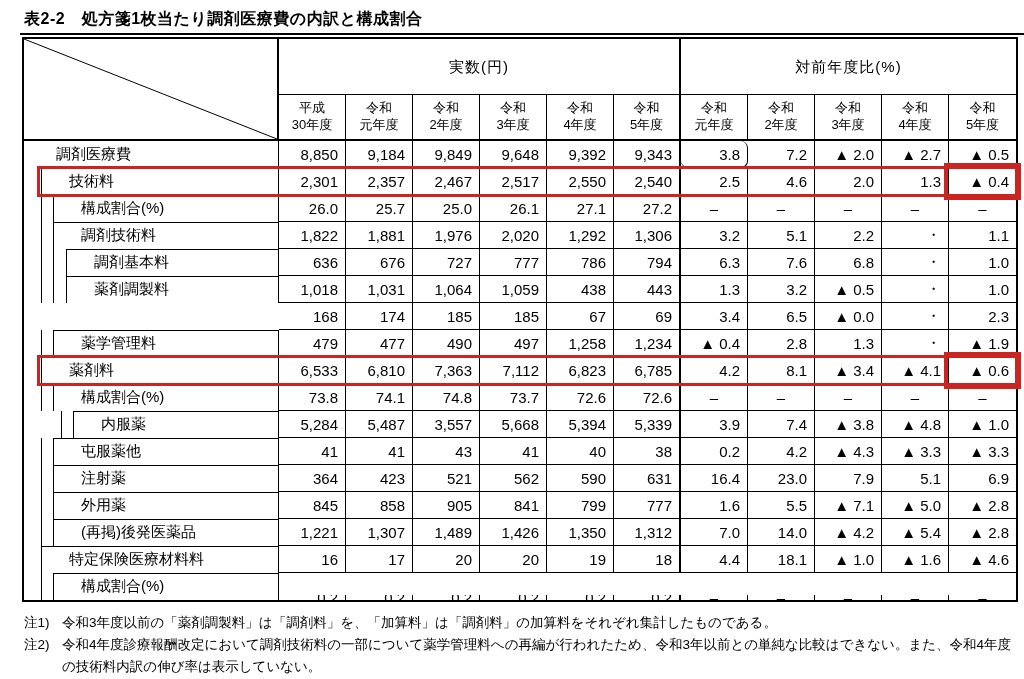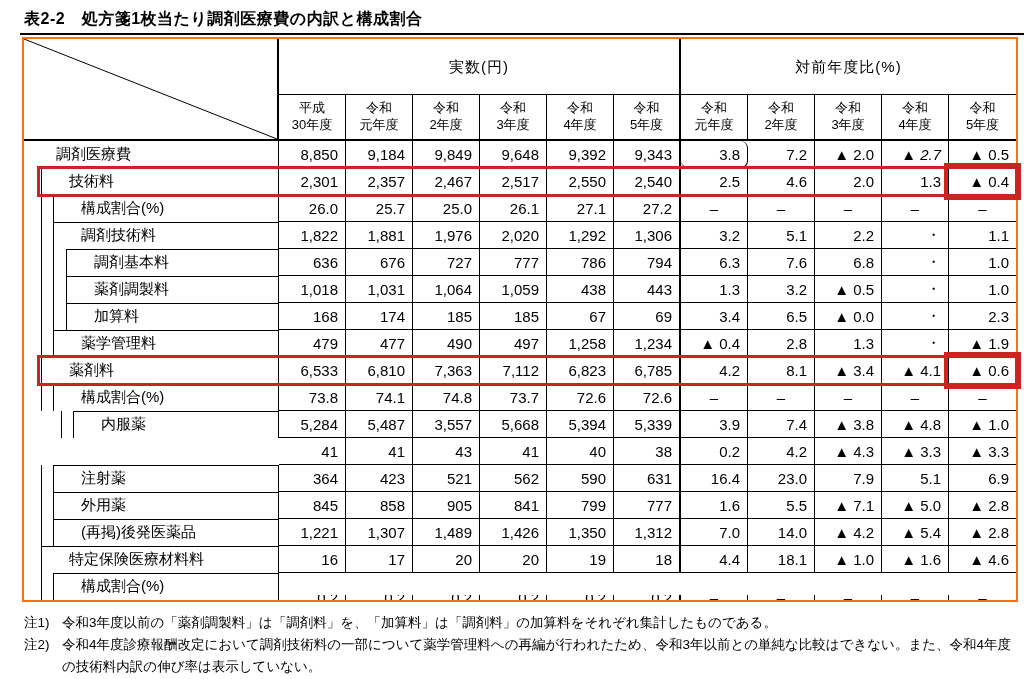--- a/index.html
+++ b/index.html
@@ -9,21 +9,21 @@
   .page-title {
     position: absolute; left: 24px; top: 9px;
     font-size: 16px; font-weight: bold; letter-spacing: 0.5px;
   }
   .title-underline {
     position: absolute; left: 20px; right: 0; top: 33px; height: 2px; background: #000;
   }
 
   .grid {
     position: absolute; left: 22px; top: 37px; width: 996px; height: 565px;
-    border: 2px solid #f97316; background: #fff;
+    border: 2px solid #000000; background: #fff;
     display: grid;
     grid-template-columns: 255px repeat(6, 67px) repeat(5, 1fr);
     grid-template-rows: 56px 46px repeat(17, 1fr);
   }
   .c {
     border-right: 1px solid #000; border-bottom: 1px solid #000;
     display: flex; align-items: center; overflow: hidden;
   }
   .br2 { border-right-width: 2px; }
   .bb2 { border-bottom-width: 2px; }
@@ -120,21 +120,21 @@
     </div>
     <div class="c num" style="grid-area: 3 / 2;">8,850</div>
     <div class="c num" style="grid-area: 3 / 3;">9,184</div>
     <div class="c num" style="grid-area: 3 / 4;">9,849</div>
     <div class="c num" style="grid-area: 3 / 5;">9,648</div>
     <div class="c num" style="grid-area: 3 / 6;">9,392</div>
     <div class="c num br2" style="grid-area: 3 / 7;">9,343</div>
     <div class="c num" style="grid-area: 3 / 8; border-radius: 7px;">3.8</div>
     <div class="c num" style="grid-area: 3 / 9;">7.2</div>
     <div class="c num" style="grid-area: 3 / 10;">▲ 2.0</div>
-    <div class="c num" style="grid-area: 3 / 11; font-style: italic;">▲ 2.7</div>
+    <div class="c num" style="grid-area: 3 / 11;">▲ 2.7</div>
     <div class="c num no-br" style="grid-area: 3 / 12;">▲ 0.5</div>
     <div class="c label-cell" style="grid-area: 4 / 1;">
       <span style="padding-left: 21px;">技術料</span>
       <div class="guide" style="left: 17px;"></div>
       <div class="topline" style="left: 17px;"></div>
     </div>
     <div class="c num" style="grid-area: 4 / 2;">2,301</div>
     <div class="c num" style="grid-area: 4 / 3;">2,357</div>
     <div class="c num" style="grid-area: 4 / 4;">2,467</div>
     <div class="c num" style="grid-area: 4 / 5;">2,517</div>
@@ -208,27 +208,20 @@
     <div class="c num" style="grid-area: 8 / 3;">1,031</div>
     <div class="c num" style="grid-area: 8 / 4;">1,064</div>
     <div class="c num" style="grid-area: 8 / 5;">1,059</div>
     <div class="c num" style="grid-area: 8 / 6;">438</div>
     <div class="c num br2" style="grid-area: 8 / 7;">443</div>
     <div class="c num" style="grid-area: 8 / 8;">1.3</div>
     <div class="c num" style="grid-area: 8 / 9;">3.2</div>
     <div class="c num" style="grid-area: 8 / 10;">▲ 0.5</div>
     <div class="c num" style="grid-area: 8 / 11;">・</div>
     <div class="c num no-br" style="grid-area: 8 / 12;">1.0</div>
-    <div class="c label-cell" style="grid-area: 9 / 1;">
-      <span style="padding-left: 46px;">加算料</span>
-      <div class="guide" style="left: 17px;"></div>
-      <div class="guide" style="left: 29px;"></div>
-      <div class="guide" style="left: 42px;"></div>
-      <div class="topline" style="left: 42px;"></div>
-    </div>
     <div class="c num" style="grid-area: 9 / 2;">168</div>
     <div class="c num" style="grid-area: 9 / 3;">174</div>
     <div class="c num" style="grid-area: 9 / 4;">185</div>
     <div class="c num" style="grid-area: 9 / 5;">185</div>
     <div class="c num" style="grid-area: 9 / 6;">67</div>
     <div class="c num br2" style="grid-area: 9 / 7;">69</div>
     <div class="c num" style="grid-area: 9 / 8;">3.4</div>
     <div class="c num" style="grid-area: 9 / 9;">6.5</div>
     <div class="c num" style="grid-area: 9 / 10;">▲ 0.0</div>
     <div class="c num" style="grid-area: 9 / 11;">・</div>
@@ -293,20 +286,26 @@
     <div class="c num" style="grid-area: 13 / 3;">5,487</div>
     <div class="c num" style="grid-area: 13 / 4;">3,557</div>
     <div class="c num" style="grid-area: 13 / 5;">5,668</div>
     <div class="c num" style="grid-area: 13 / 6;">5,394</div>
     <div class="c num br2" style="grid-area: 13 / 7;">5,339</div>
     <div class="c num" style="grid-area: 13 / 8;">3.9</div>
     <div class="c num" style="grid-area: 13 / 9;">7.4</div>
     <div class="c num" style="grid-area: 13 / 10;">▲ 3.8</div>
     <div class="c num" style="grid-area: 13 / 11;">▲ 4.8</div>
     <div class="c num no-br" style="grid-area: 13 / 12;">▲ 1.0</div>
+    <div class="c label-cell" style="grid-area: 14 / 1;">
+      <span style="padding-left: 33px;">屯服薬他</span>
+      <div class="guide" style="left: 17px;"></div>
+      <div class="guide" style="left: 29px;"></div>
+      <div class="topline" style="left: 29px;"></div>
+    </div>
     <div class="c num" style="grid-area: 14 / 2;">41</div>
     <div class="c num" style="grid-area: 14 / 3;">41</div>
     <div class="c num" style="grid-area: 14 / 4;">43</div>
     <div class="c num" style="grid-area: 14 / 5;">41</div>
     <div class="c num" style="grid-area: 14 / 6;">40</div>
     <div class="c num br2" style="grid-area: 14 / 7;">38</div>
     <div class="c num" style="grid-area: 14 / 8;">0.2</div>
     <div class="c num" style="grid-area: 14 / 9;">4.2</div>
     <div class="c num" style="grid-area: 14 / 10;">▲ 4.3</div>
     <div class="c num" style="grid-area: 14 / 11;">▲ 3.3</div>

